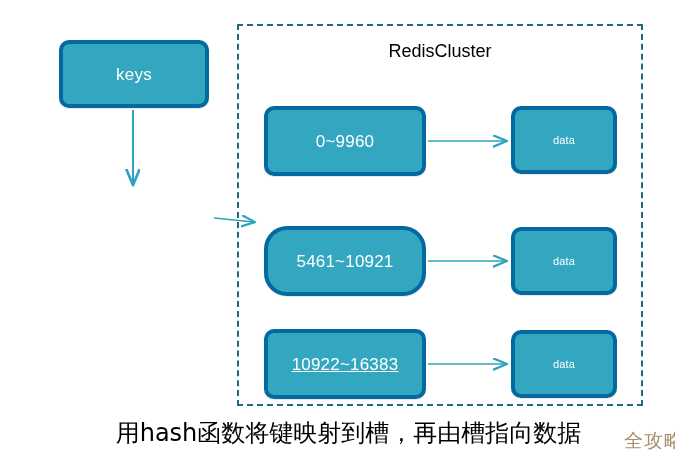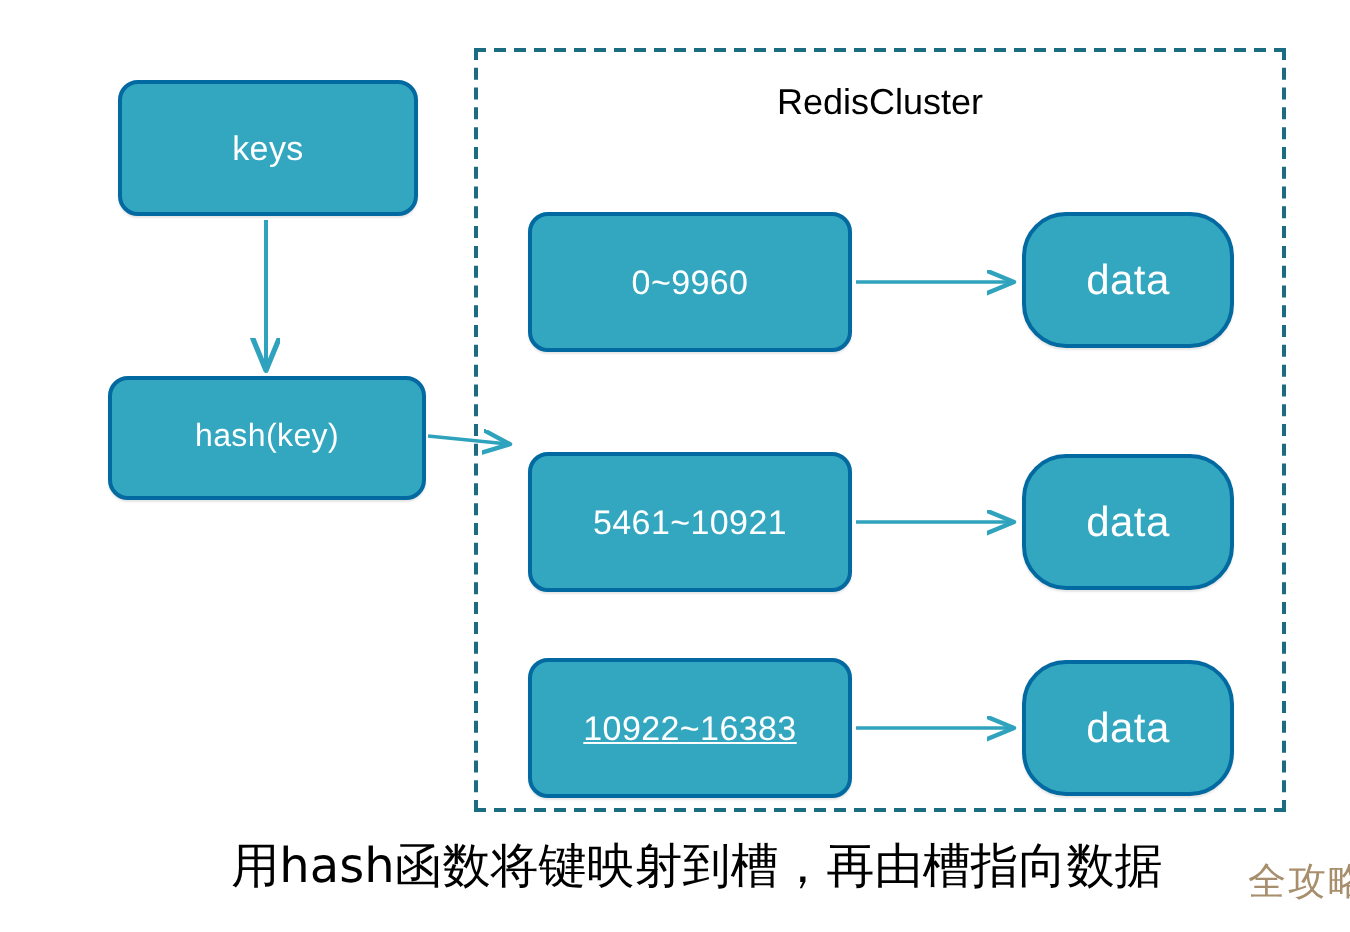--- a/index.html
+++ b/index.html
@@ -19,21 +19,21 @@
     height: 466px;
     background: #ffffff;
     margin-left: 11px;
   }
 
   
   .node {
     position: absolute;
     box-sizing: border-box;
     background: #33a7c0;
-    border: 2px solid #0369a1;
+    border: 4px solid #0369a1;
     border-radius: 10px;
     color: #ffffff;
     display: flex;
     align-items: center;
     justify-content: center;
     font-size: 17px;
     font-weight: 400;
     letter-spacing: 0.2px;
     line-height: 1;
     box-shadow: 0 1px 1px rgba(0,0,0,0.10);
@@ -56,30 +56,29 @@
   }
 
   
   .node-slot {
     width: 162px;
     height: 70px;
     left: 253px;
     font-size: 17px;
   }
   .slot-0 { top: 106px; }
-  .slot-1 { top: 226px; }
+  .slot-1 { top: 226px; border-radius: 23px; }
   .slot-2 { top: 329px; text-decoration: underline; }
 
   
   .node-data {
     width: 106px;
     height: 68px;
     left: 500px;
-    font-size: 21px;
-    border-radius: 22px;
+    font-size: 11px;
   }
   .data-0 { top: 106px; }
   .data-1 { top: 227px; }
   .data-2 { top: 330px; }
 
   
   .cluster {
     position: absolute;
     box-sizing: border-box;
     left: 226px;
@@ -149,23 +148,20 @@
 <div id="stage">
 
   <div class="cluster">
     <div class="cluster-title">RedisCluster</div>
   </div>
 
   <div class="node node-keys">
     <span>keys</span>
   </div>
 
-  <div class="node node-hash">
-    <span>hash(key)</span>
-  </div>
 
   <div class="node node-slot slot-0">
     <span>0~9960</span>
   </div>
   <div class="node node-slot slot-1">
     <span>5461~10921</span>
   </div>
   <div class="node node-slot slot-2">
     <span>10922~16383</span>
   </div>

